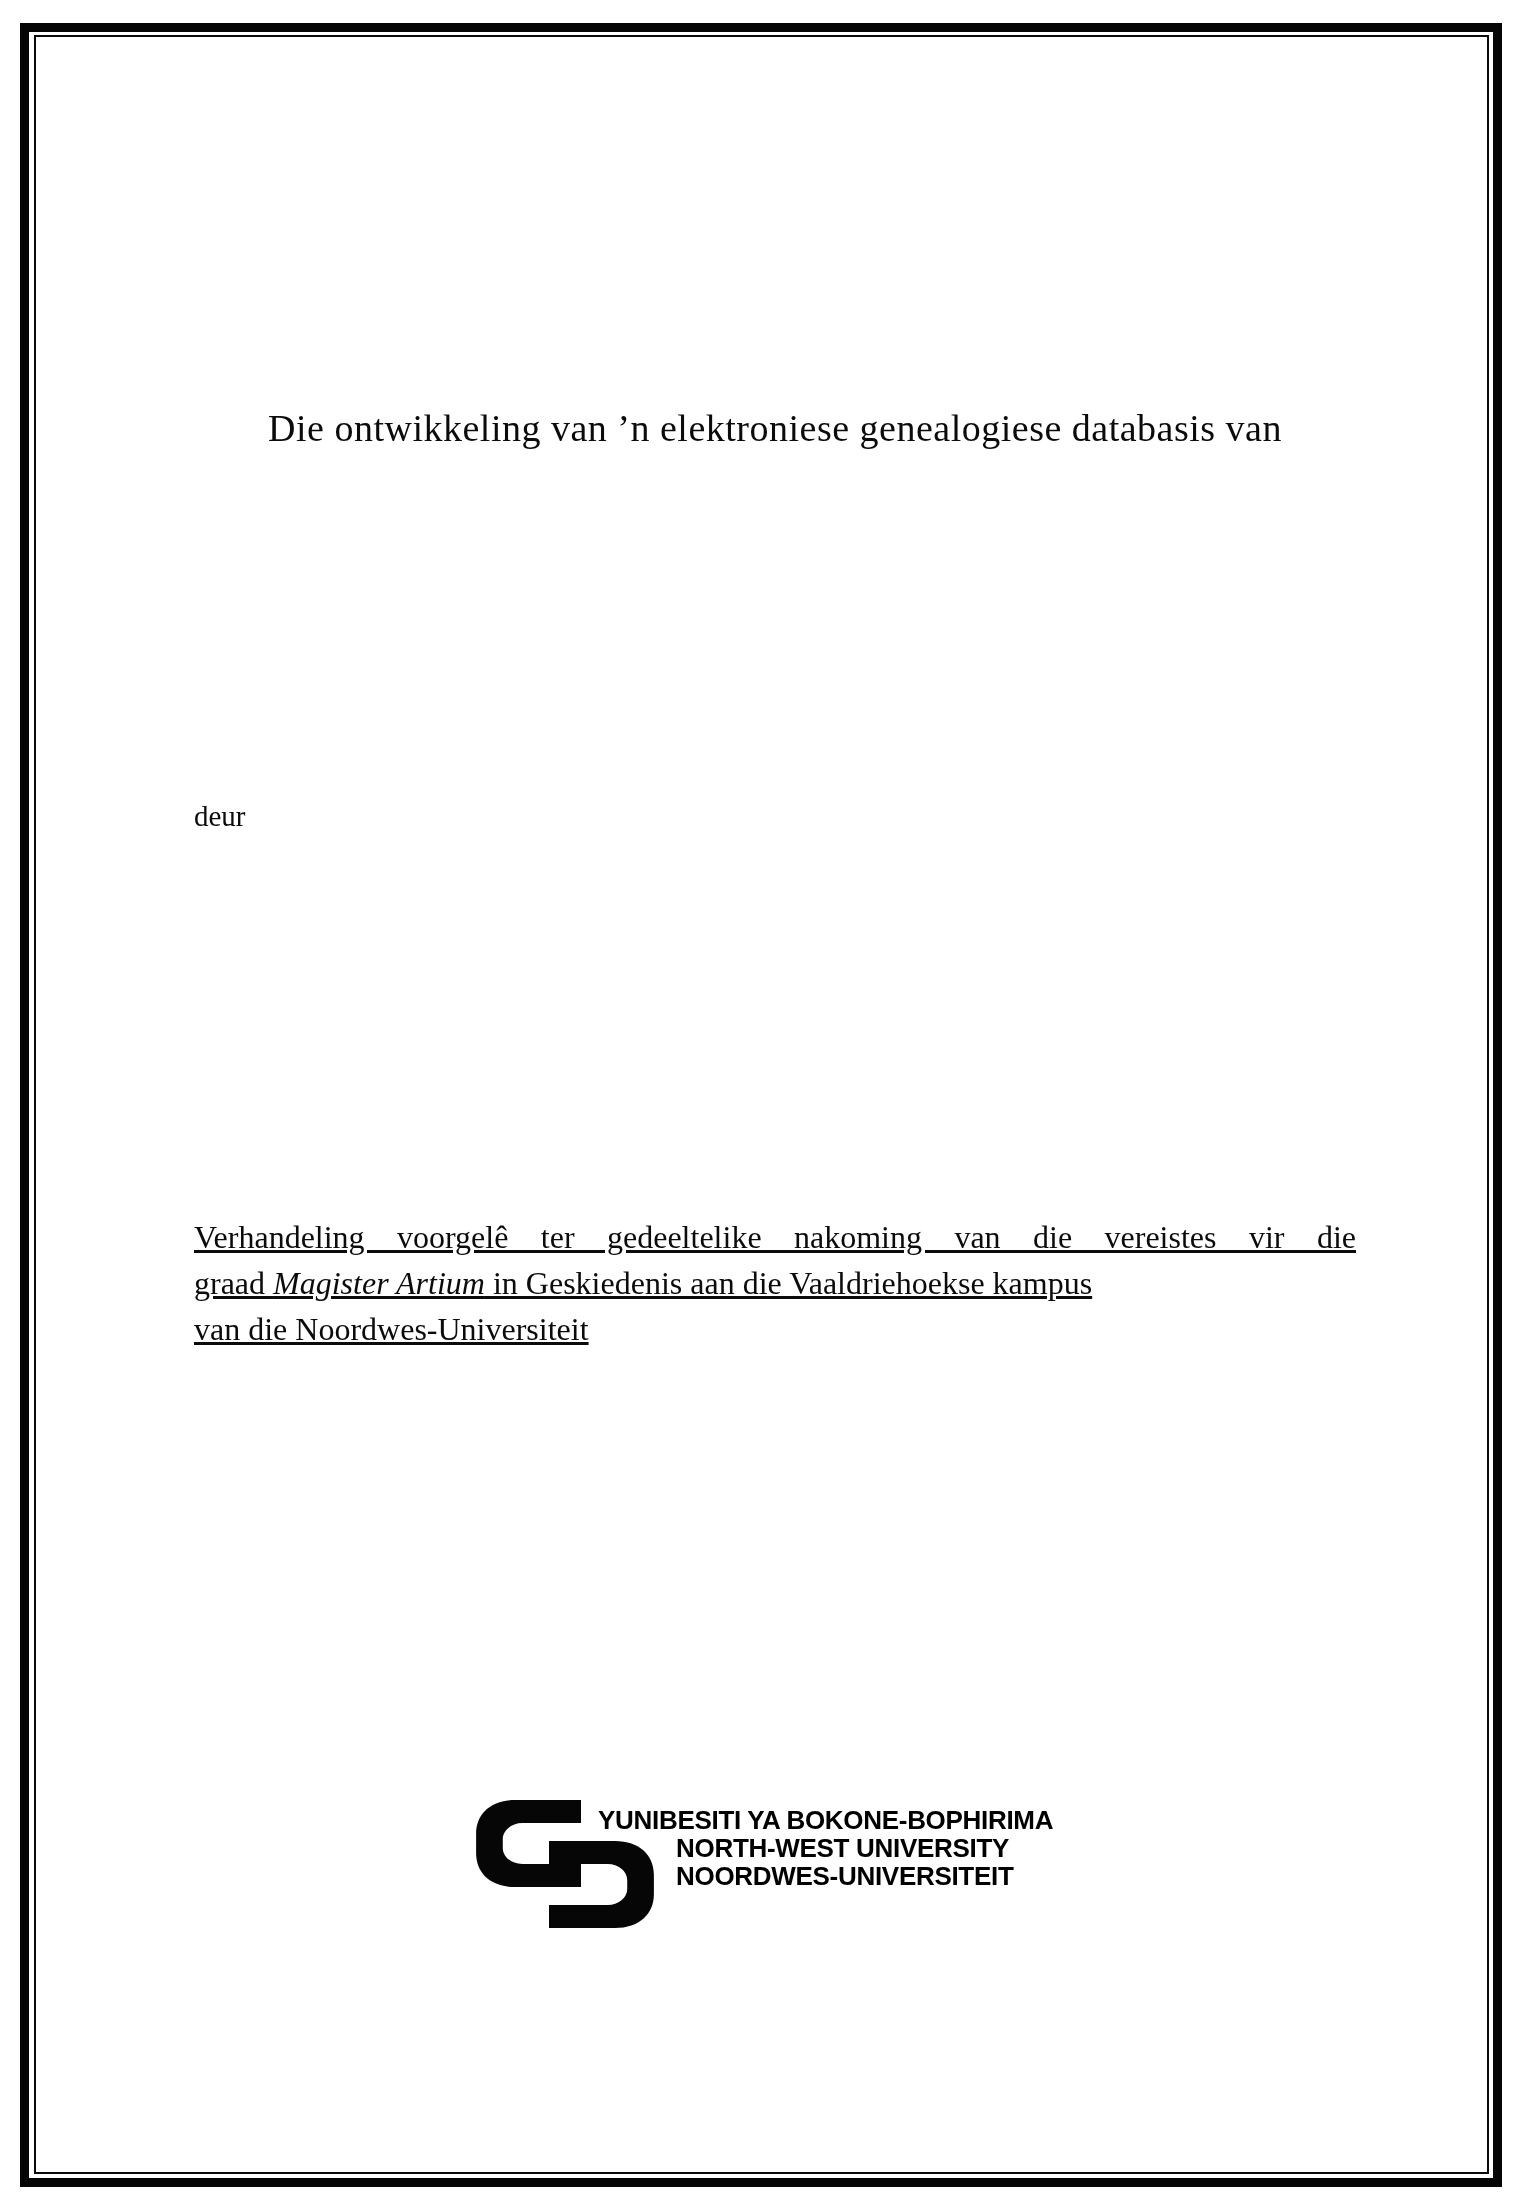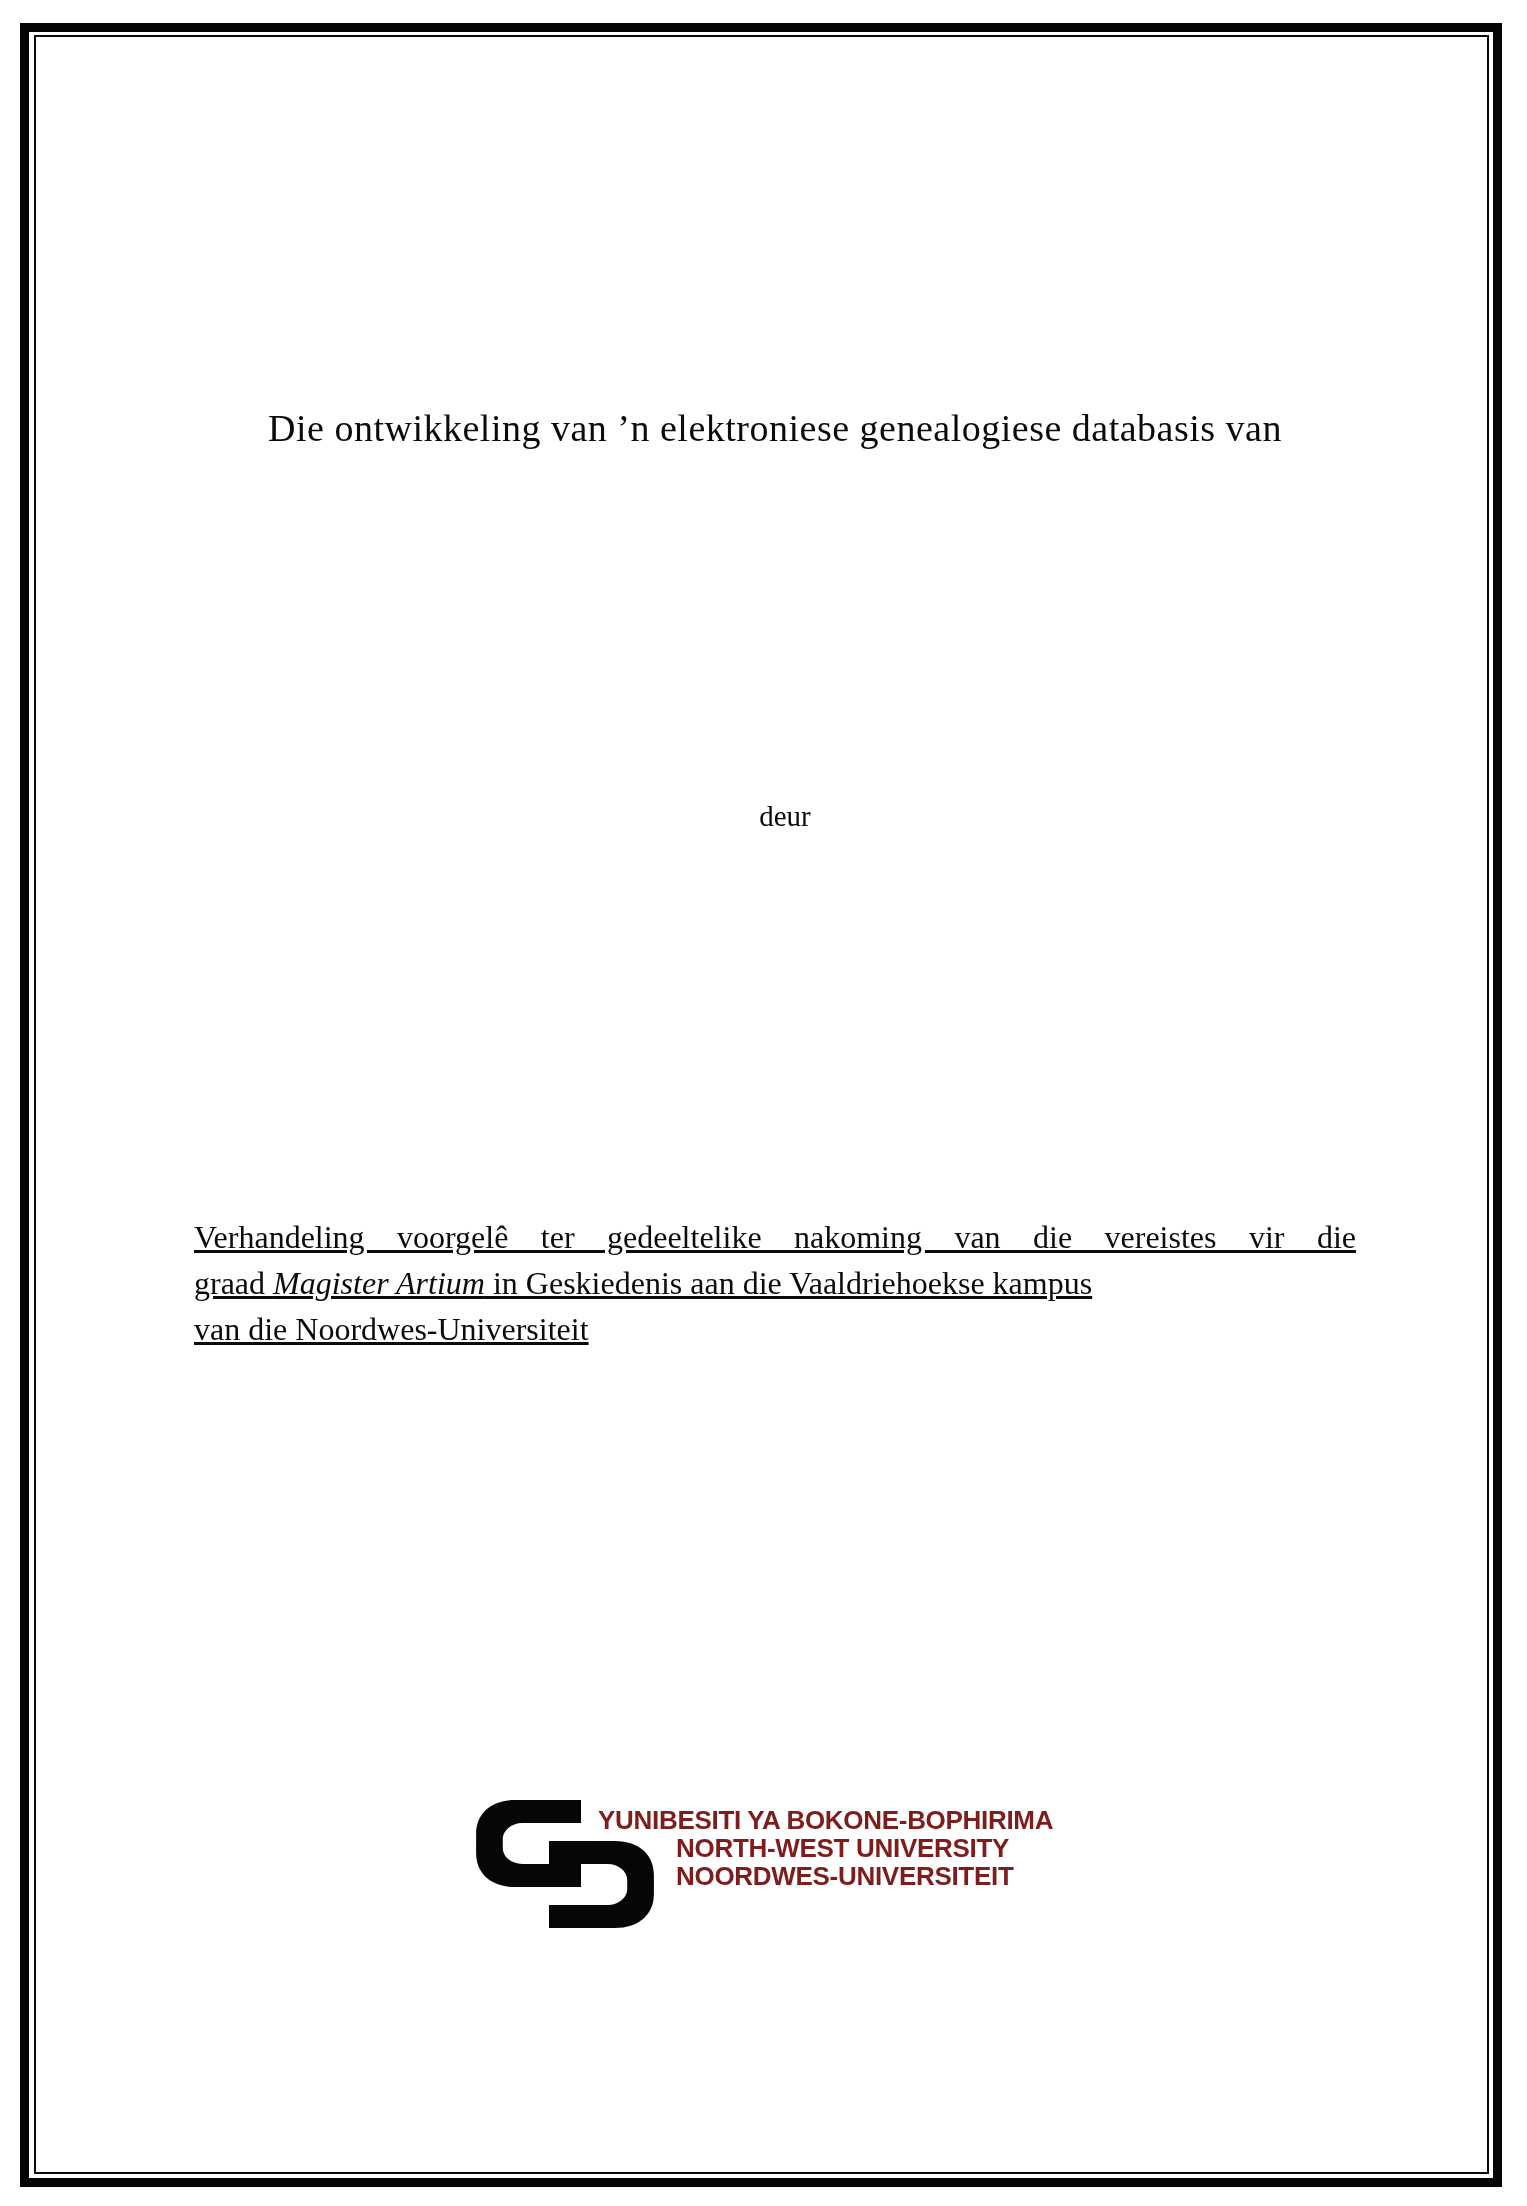--- a/index.html
+++ b/index.html
@@ -33,24 +33,24 @@
     left: 194px;
     width: 1162px;
     top: 384px;
     text-align: center;
     font-size: 38px;
     line-height: 88px;
     letter-spacing: 0.5px;
   }
   .byline {
     position: absolute;
-    left: 204px;
+    left: 194px;
     width: 1162px;
     top: 800px;
-    text-align: center;
+    text-align: left;
     font-size: 29px;
   }
   .author-line {
     position: absolute;
     left: 194px;
     width: 1162px;
     top: 948px;
     text-align: center;
     font-size: 34px;
   }
@@ -94,21 +94,21 @@
   }
   .logo-text {
     position: absolute;
     left: 208px;
     top: 8px;
     font-family: "Liberation Sans", "DejaVu Sans", sans-serif;
     font-weight: 700;
     font-size: 26px;
     line-height: 28px;
     letter-spacing: -0.3px;
-    color: #7f1d1d;
+    color: #000000;
     white-space: nowrap;
   }
   .logo-text .lt1 { position: relative; left: -78px; }
   .logo-text .lt2 { position: relative; left: 0; }
   .logo-text .lt3 { position: relative; left: 0; }
 </style>
 </head>
 <body>
 
 <div class="page">

